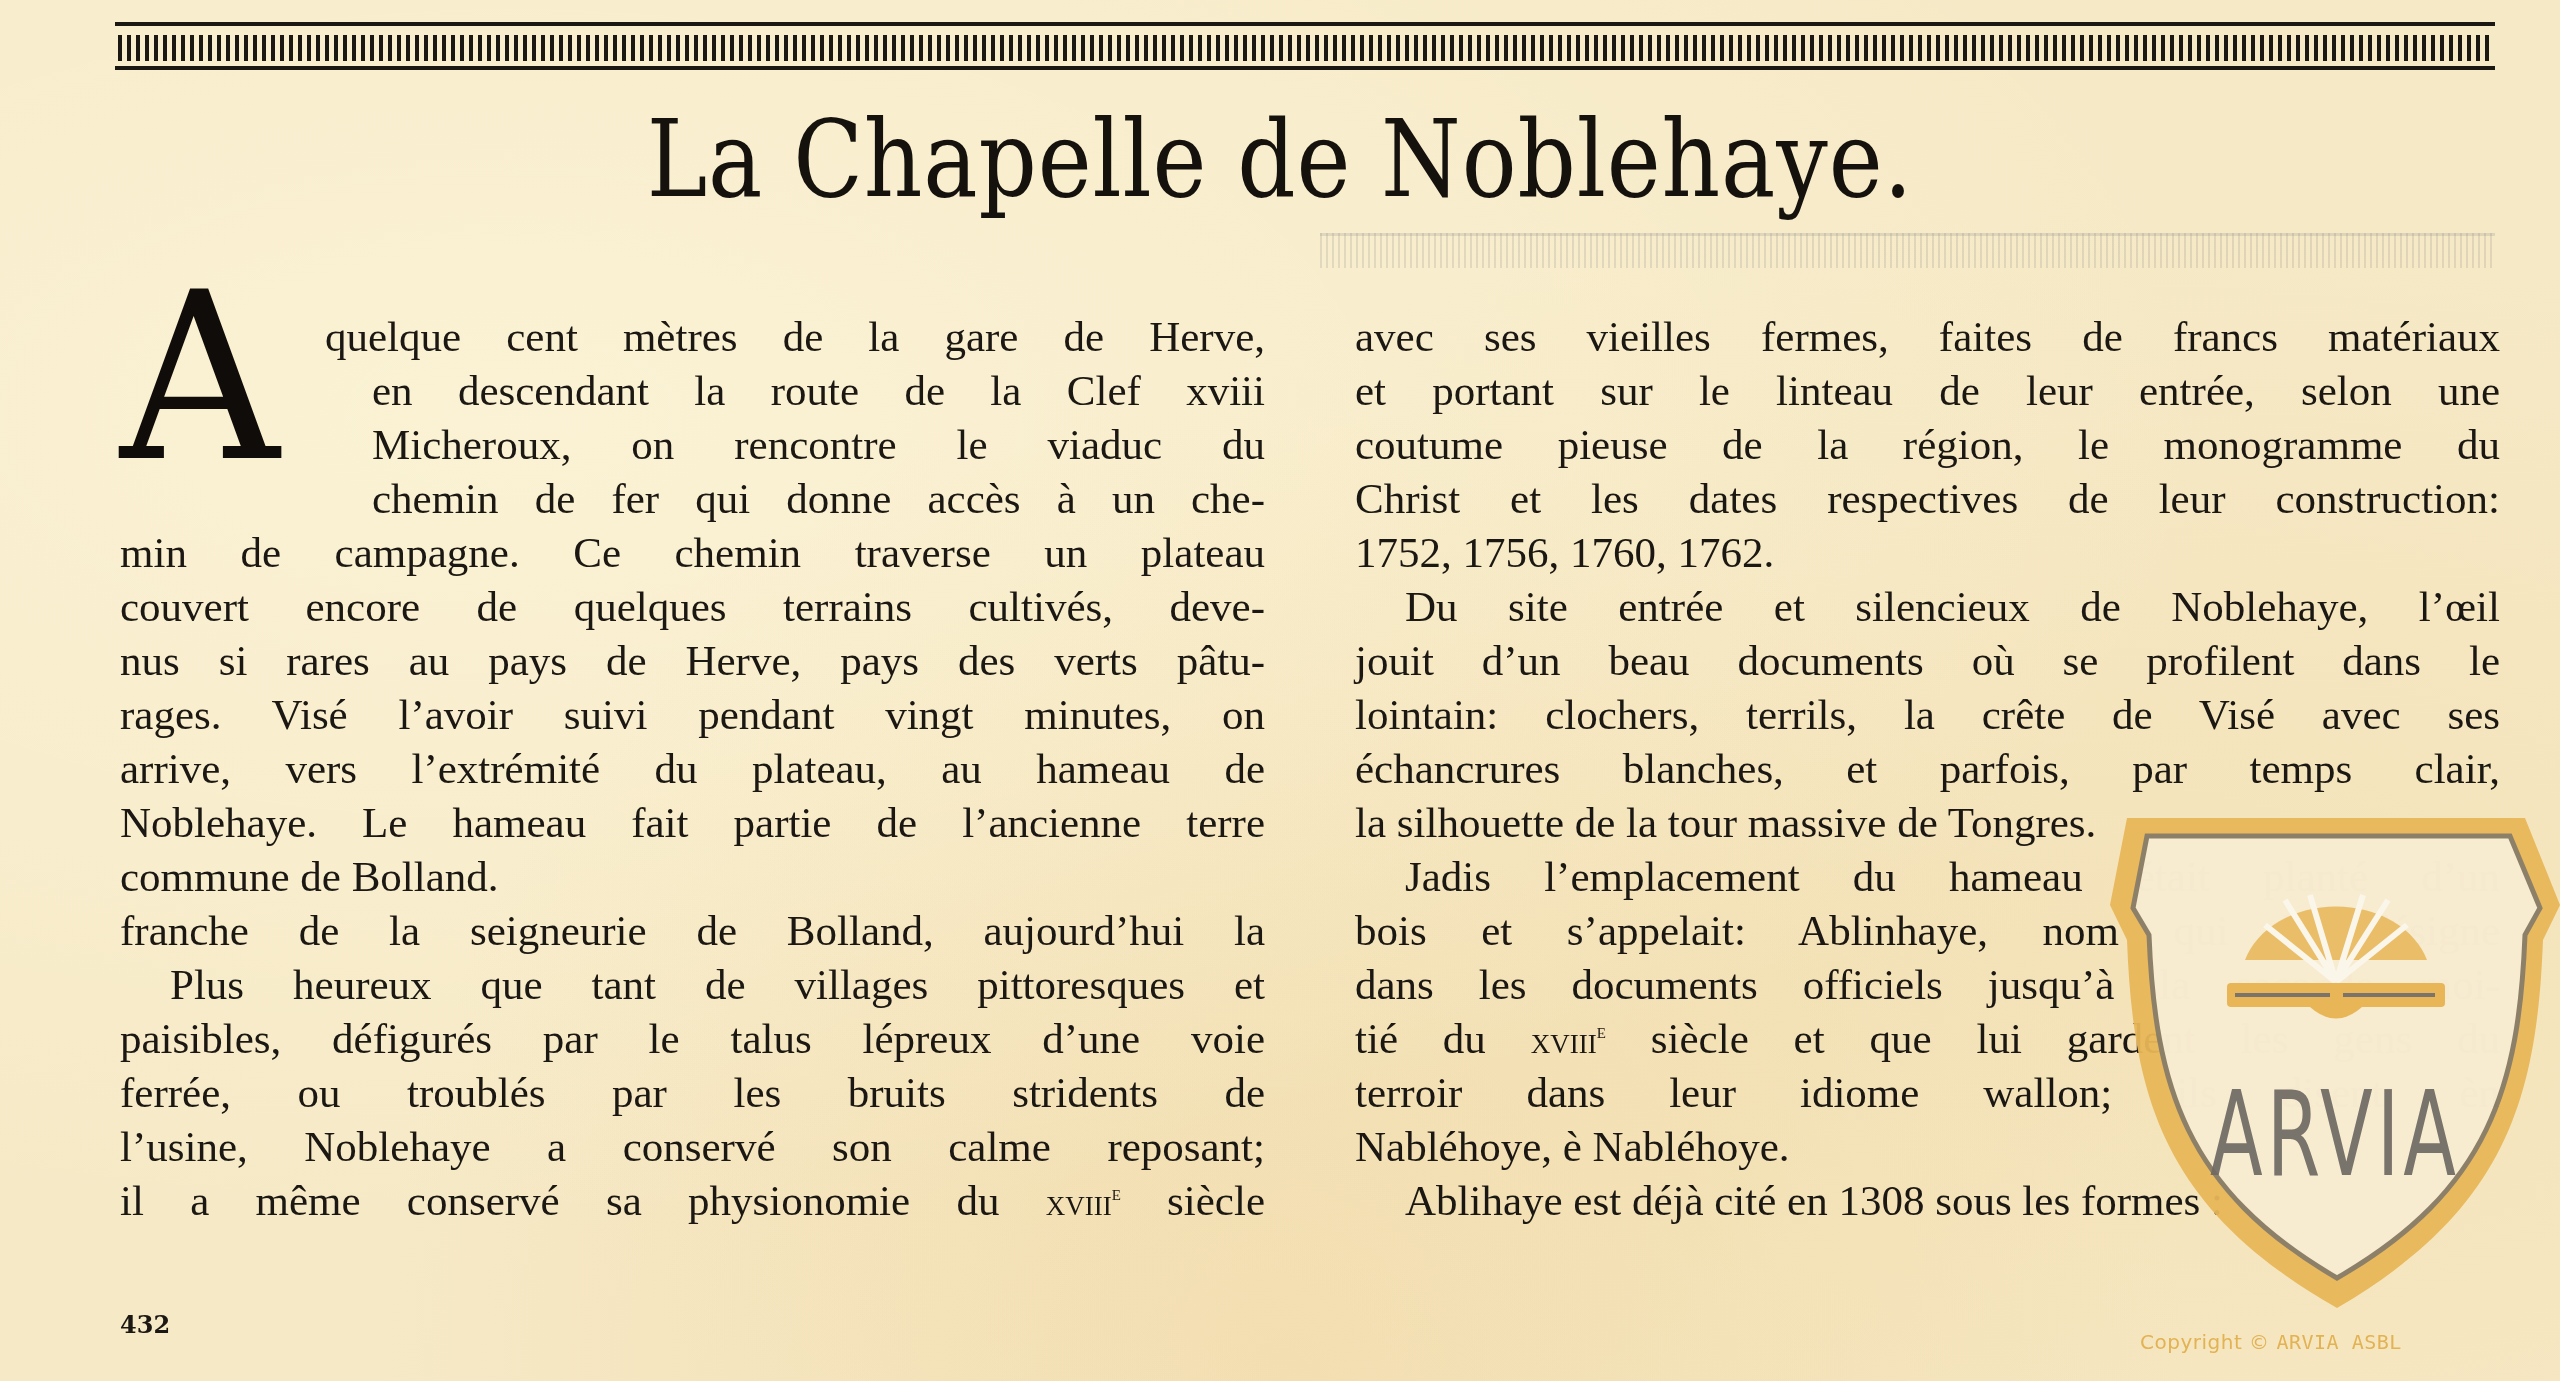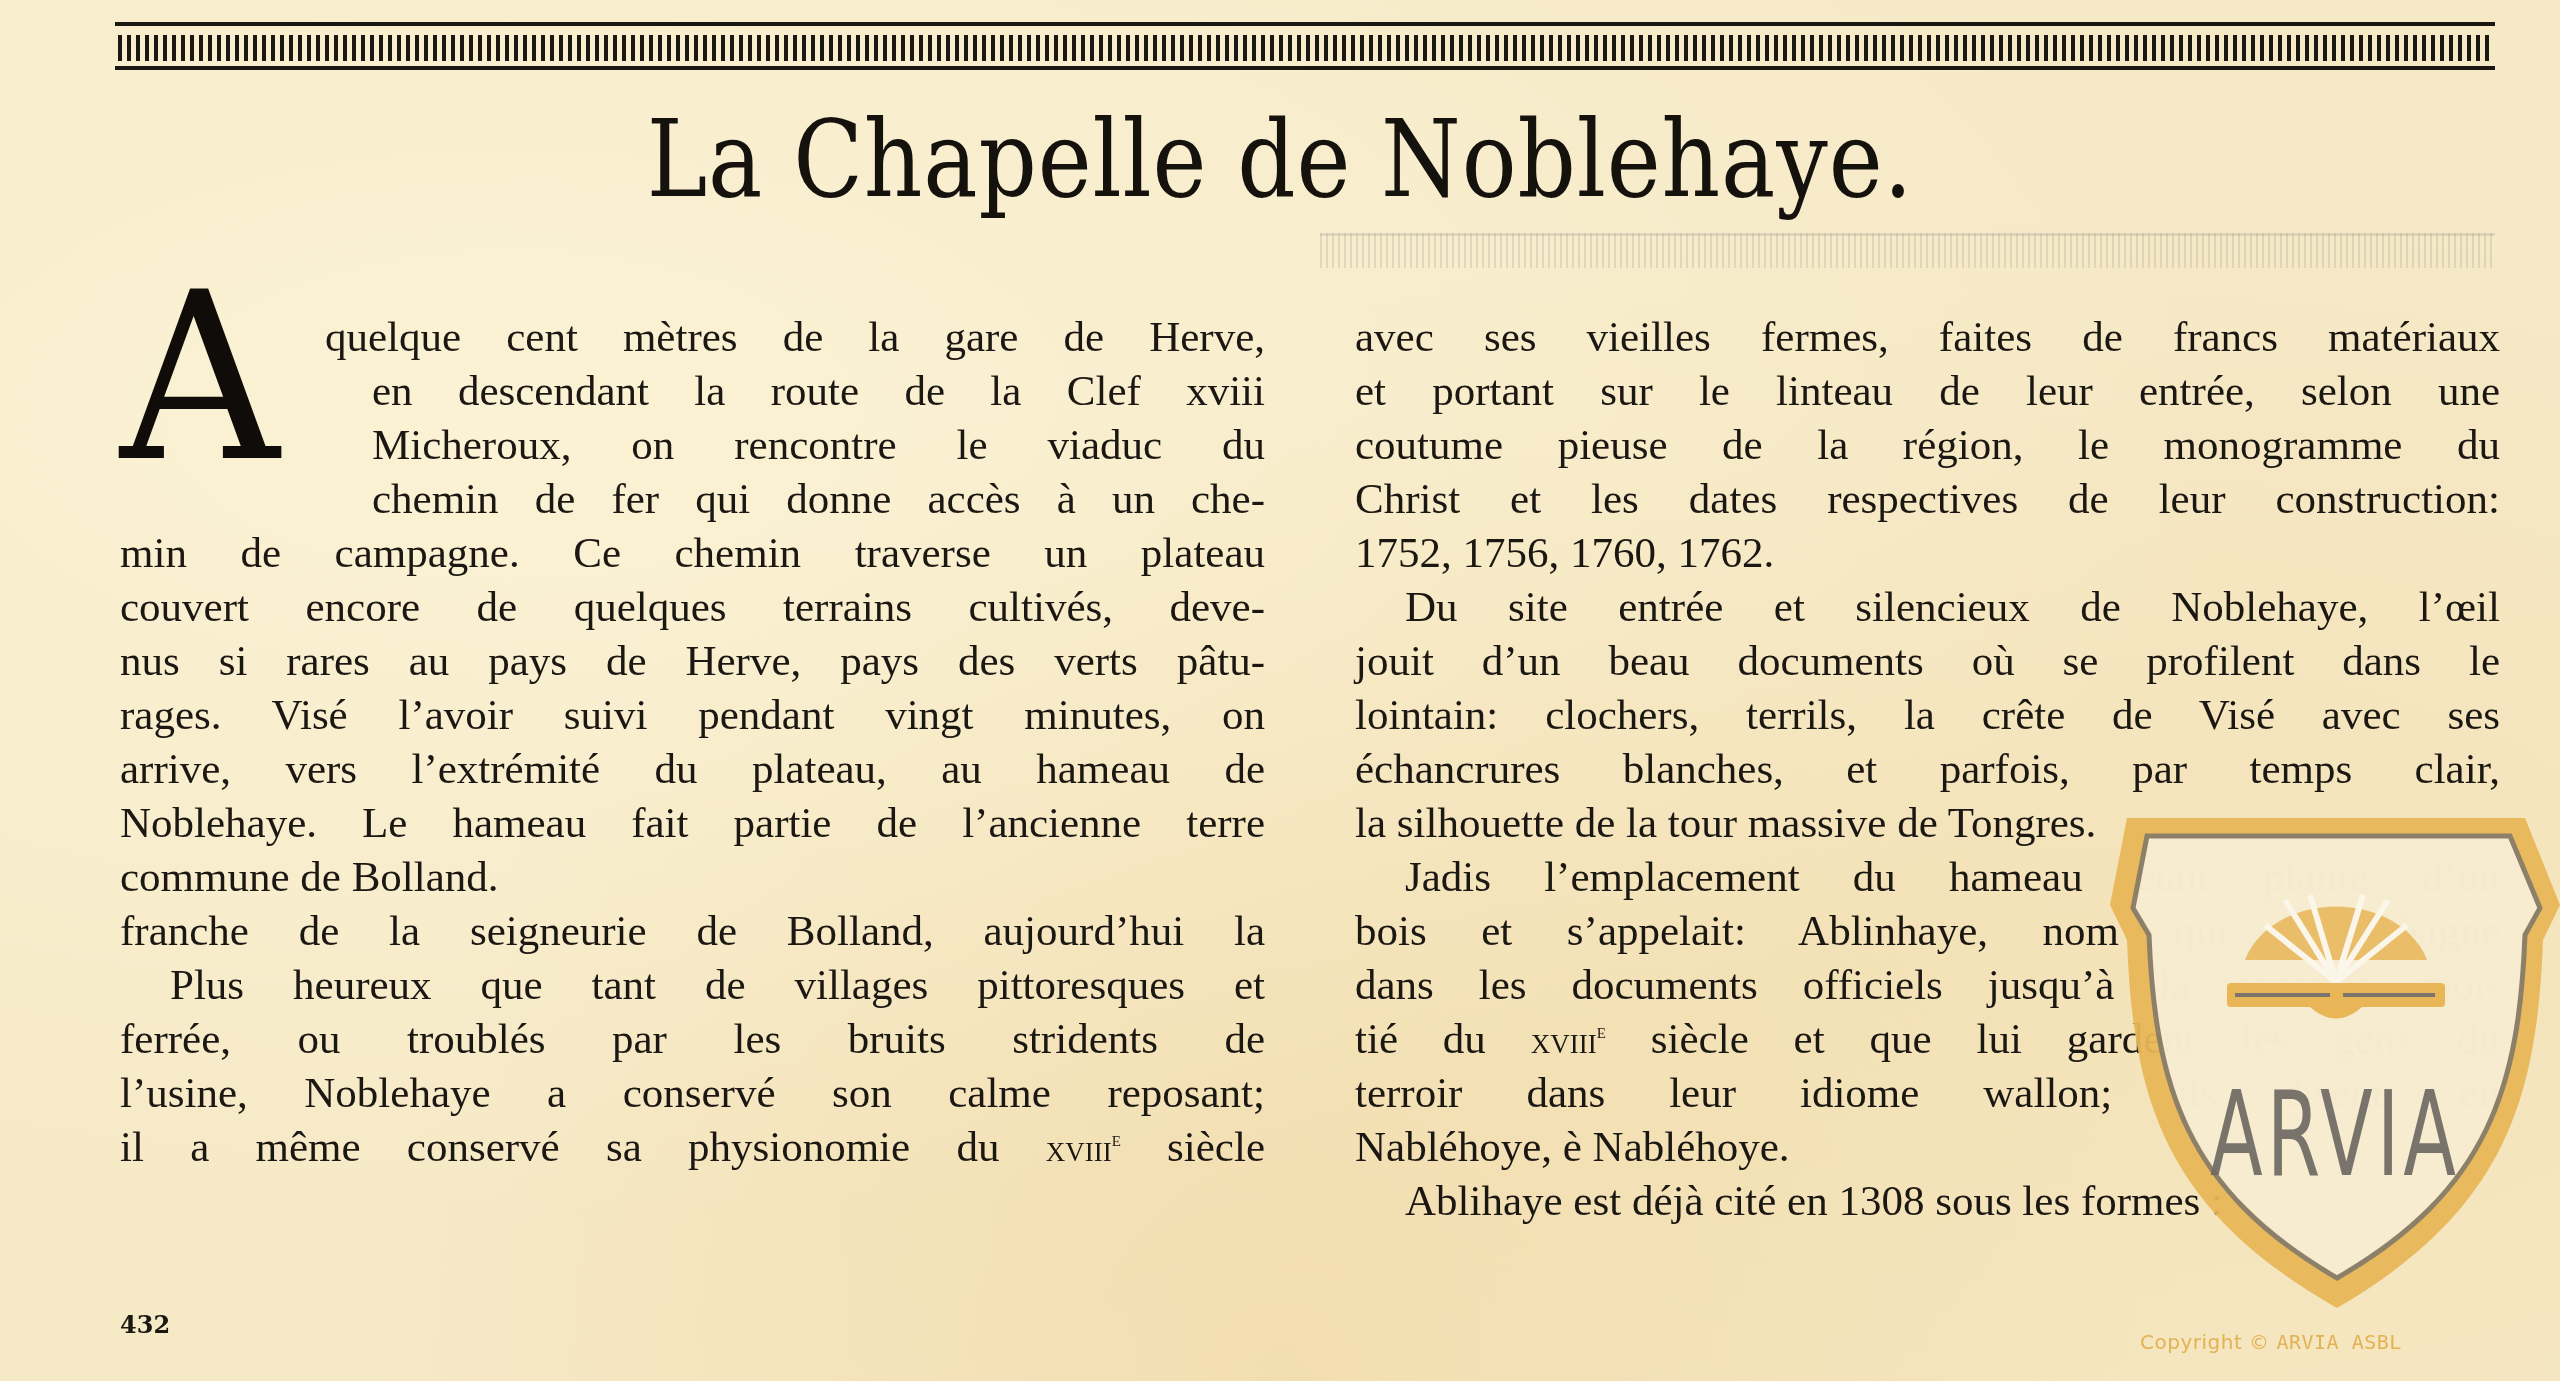--- a/index.html
+++ b/index.html
@@ -118,20 +118,23 @@
   <span class="line last">
       <span class="line-inner">commune de Bolland.</span>
     </span>
   <span class="line">
       <span class="line-inner">franche de la seigneurie de Bolland, aujourd’hui la</span>
     </span>
   <span class="line indent">
       <span class="line-inner">Plus heureux que tant de villages pittoresques et</span>
     </span>
   <span class="line">
+      <span class="line-inner">paisibles, défigurés par le talus lépreux d’une voie</span>
+    </span>
+  <span class="line">
       <span class="line-inner">ferrée, ou troublés par les bruits stridents de</span>
     </span>
   <span class="line">
       <span class="line-inner">l’usine, Noblehaye a conservé son calme reposant;</span>
     </span>
   <span class="line">
       <span class="line-inner">il a même conservé sa physionomie du <span class="smallcaps">xviii<sup>e</sup></span> siècle</span>
     </span>
 </div>
 

